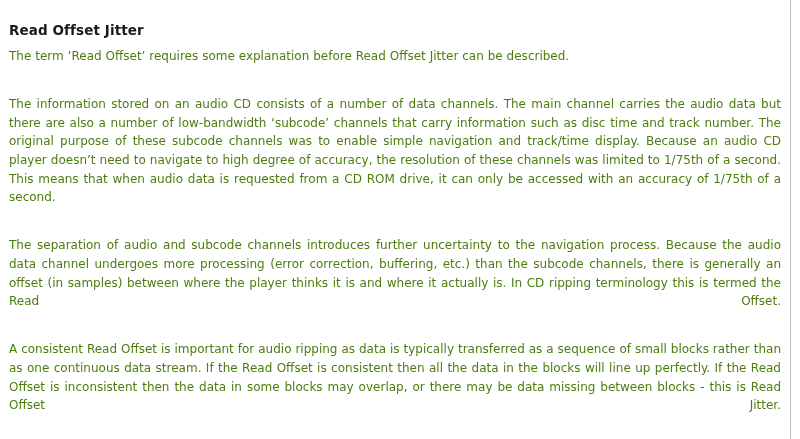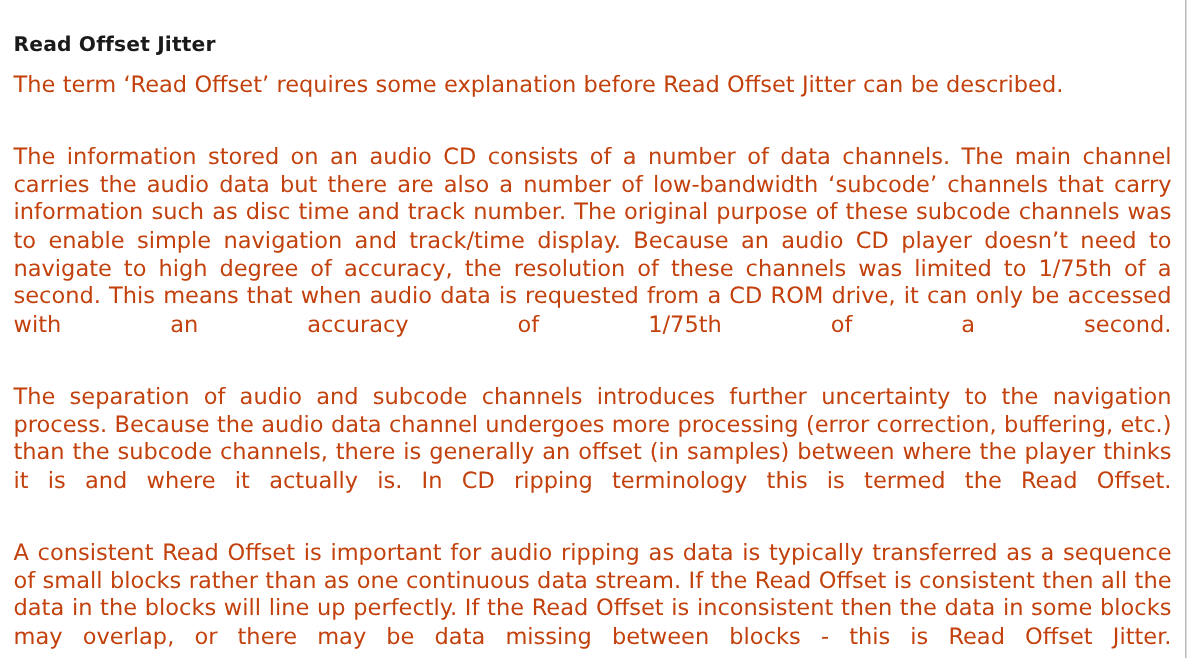--- a/index.html
+++ b/index.html
@@ -29,23 +29,23 @@
   .doc-heading {
     font-size: 13.5px;
     font-weight: bold;
     color: #1a1a1a;
     line-height: 16px;
     margin: 0 0 9px 0;
     letter-spacing: 0.1px;
   }
 
   .para {
-    font-size: 15px;
+    font-size: 12px;
     line-height: 18.6px;
-    color: #c2410c;
+    color: #4d7c0f;
     margin: 0 0 11px 0;
     text-align: justify;
     text-justify: inter-word;
     hyphens: none;
     word-spacing: 0.1px;
   }
 
   
   .para::after {
     content: "";

